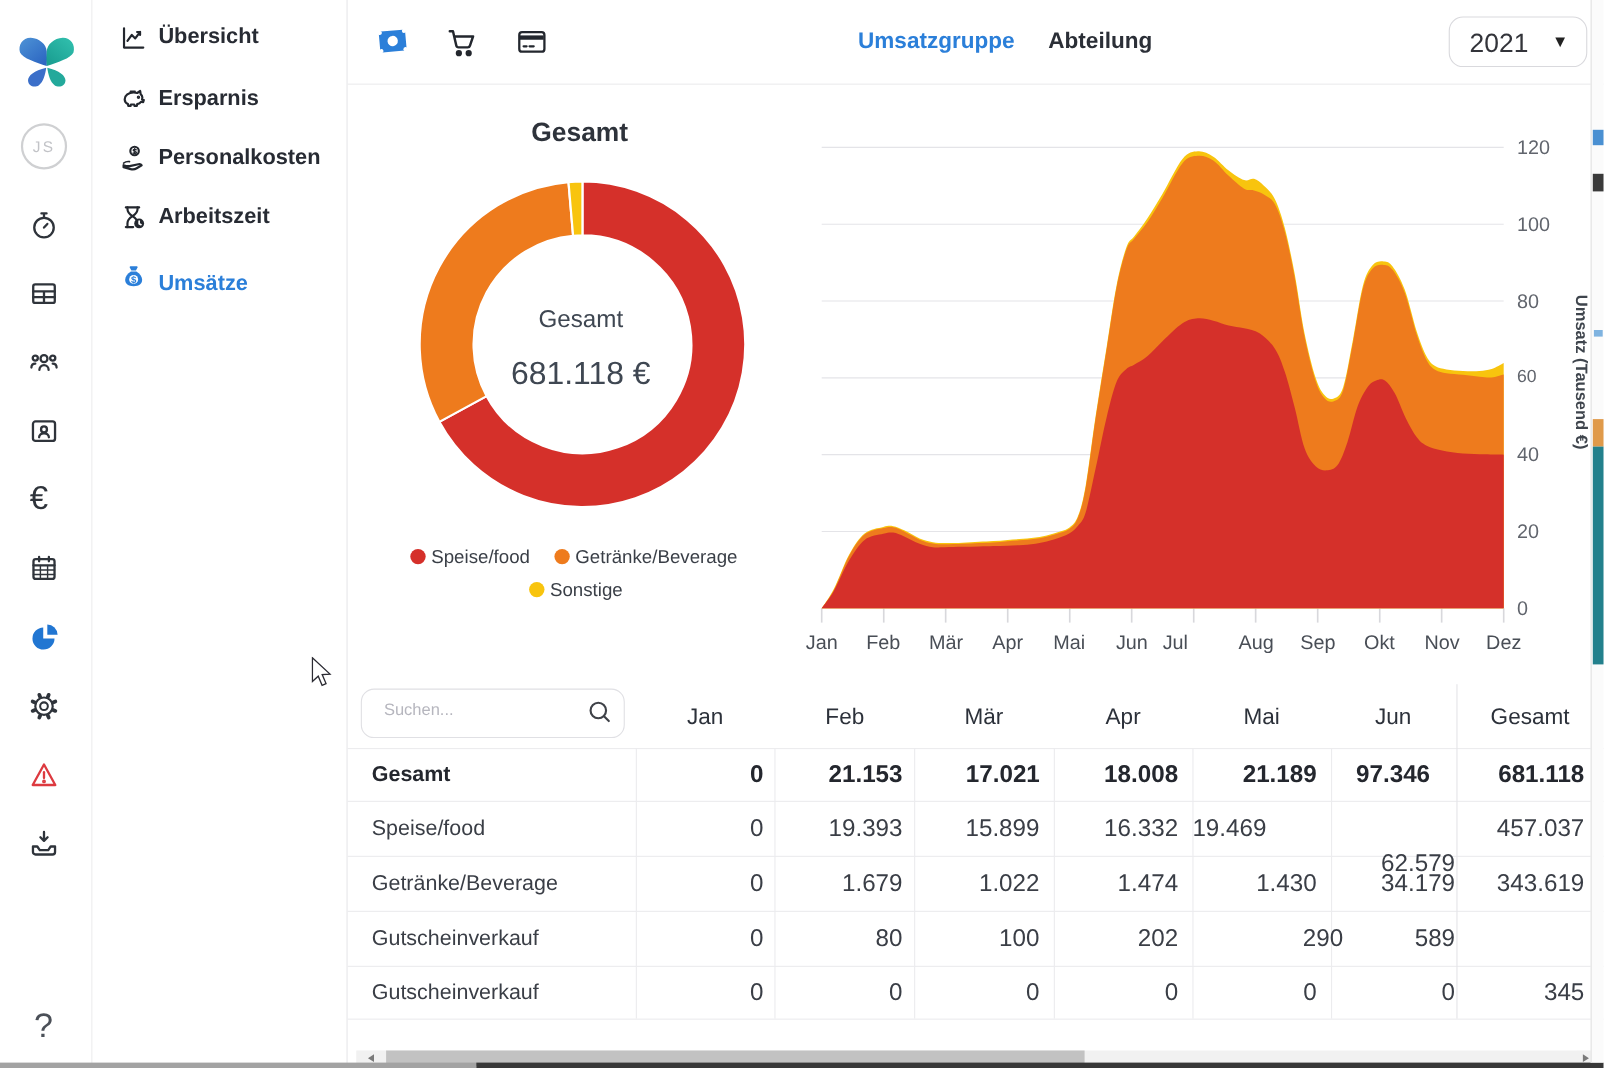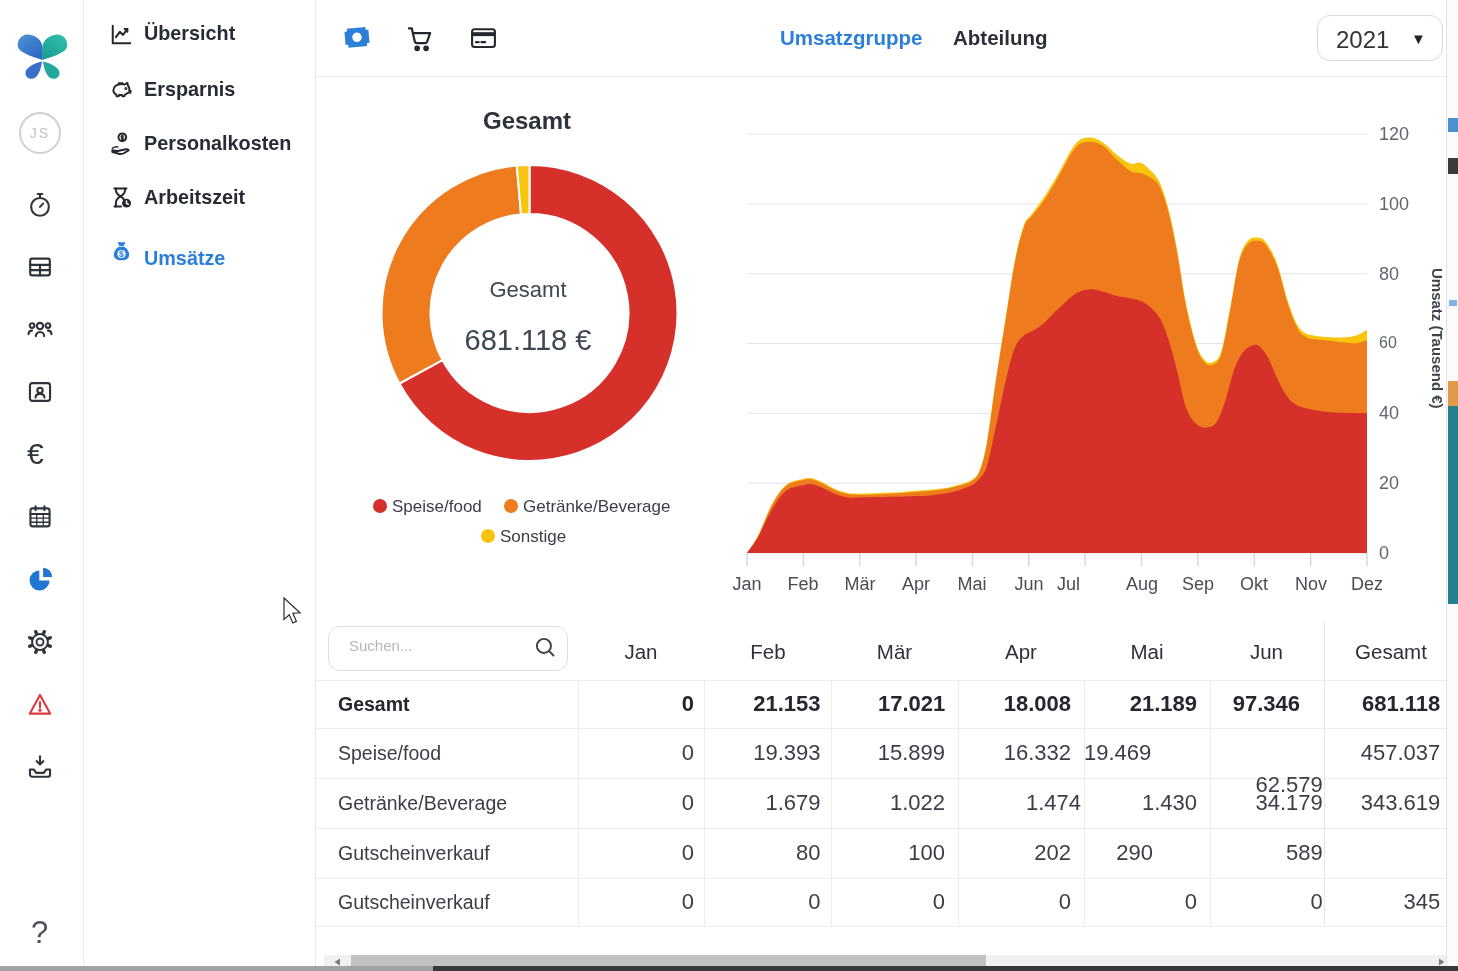--- a/index.html
+++ b/index.html
@@ -243,30 +243,30 @@
     <div style="position:absolute;left:704px;top:728px;width:116.5px;height:50px;line-height:50px;text-align:right;font-size:22px;font-weight:400;color:#3a3e46;">19.393</div>
     <div style="position:absolute;left:831px;top:728px;width:114.0px;height:50px;line-height:50px;text-align:right;font-size:22px;font-weight:400;color:#3a3e46;">15.899</div>
     <div style="position:absolute;left:958px;top:728px;width:113.0px;height:50px;line-height:50px;text-align:right;font-size:22px;font-weight:400;color:#3a3e46;">16.332</div>
     <div style="position:absolute;left:1084px;top:728px;width:113.0px;height:50px;line-height:50px;text-align:left;font-size:22px;font-weight:400;color:#3a3e46;">19.469</div>
     <div style="position:absolute;left:1210px;top:760px;width:112.8px;height:50px;line-height:50px;text-align:right;font-size:22px;font-weight:400;color:#3a3e46;">62.579</div>
     <div style="position:absolute;left:1324px;top:728px;width:116.3px;height:50px;line-height:50px;text-align:right;font-size:22px;font-weight:400;color:#3a3e46;">457.037</div>
     <div style="position:absolute;left:338px;top:778px;width:230px;height:50px;line-height:50px;font-size:19.5px;font-weight:400;color:#3a3e46;">Getränke/Beverage</div>
     <div style="position:absolute;left:578px;top:778px;width:116.0px;height:50px;line-height:50px;text-align:right;font-size:22px;font-weight:400;color:#3a3e46;">0</div>
     <div style="position:absolute;left:704px;top:778px;width:116.5px;height:50px;line-height:50px;text-align:right;font-size:22px;font-weight:400;color:#3a3e46;">1.679</div>
     <div style="position:absolute;left:831px;top:778px;width:114.0px;height:50px;line-height:50px;text-align:right;font-size:22px;font-weight:400;color:#3a3e46;">1.022</div>
-    <div style="position:absolute;left:958px;top:778px;width:113.0px;height:50px;line-height:50px;text-align:right;font-size:22px;font-weight:400;color:#3a3e46;margin-left:10px;">1.474</div>
+    <div style="position:absolute;left:958px;top:778px;width:113.0px;height:50px;line-height:50px;text-align:right;font-size:22px;font-weight:400;color:#3a3e46;">1.474</div>
     <div style="position:absolute;left:1084px;top:778px;width:113.0px;height:50px;line-height:50px;text-align:right;font-size:22px;font-weight:400;color:#3a3e46;">1.430</div>
     <div style="position:absolute;left:1210px;top:778px;width:112.8px;height:50px;line-height:50px;text-align:right;font-size:22px;font-weight:400;color:#3a3e46;">34.179</div>
     <div style="position:absolute;left:1324px;top:778px;width:116.3px;height:50px;line-height:50px;text-align:right;font-size:22px;font-weight:400;color:#3a3e46;">343.619</div>
     <div style="position:absolute;left:338px;top:828px;width:230px;height:50px;line-height:50px;font-size:19.5px;font-weight:400;color:#3a3e46;">Gutscheinverkauf</div>
     <div style="position:absolute;left:578px;top:828px;width:116.0px;height:50px;line-height:50px;text-align:right;font-size:22px;font-weight:400;color:#3a3e46;">0</div>
     <div style="position:absolute;left:704px;top:828px;width:116.5px;height:50px;line-height:50px;text-align:right;font-size:22px;font-weight:400;color:#3a3e46;">80</div>
     <div style="position:absolute;left:831px;top:828px;width:114.0px;height:50px;line-height:50px;text-align:right;font-size:22px;font-weight:400;color:#3a3e46;">100</div>
     <div style="position:absolute;left:958px;top:828px;width:113.0px;height:50px;line-height:50px;text-align:right;font-size:22px;font-weight:400;color:#3a3e46;">202</div>
-    <div style="position:absolute;left:1040px;top:828px;width:113.0px;height:50px;line-height:50px;text-align:right;font-size:22px;font-weight:400;color:#3a3e46;">290</div>
+    <div style="position:absolute;left:1108px;top:828px;width:113.0px;height:50px;line-height:50px;text-align:right;font-size:22px;font-weight:400;color:#3a3e46;">290</div>
     <div style="position:absolute;left:1210px;top:828px;width:112.8px;height:50px;line-height:50px;text-align:right;font-size:22px;font-weight:400;color:#3a3e46;">589</div>
     <div style="position:absolute;left:338px;top:878px;width:230px;height:48px;line-height:48px;font-size:19.5px;font-weight:400;color:#3a3e46;">Gutscheinverkauf</div>
     <div style="position:absolute;left:578px;top:878px;width:116.0px;height:48px;line-height:48px;text-align:right;font-size:22px;font-weight:400;color:#3a3e46;">0</div>
     <div style="position:absolute;left:704px;top:878px;width:116.5px;height:48px;line-height:48px;text-align:right;font-size:22px;font-weight:400;color:#3a3e46;">0</div>
     <div style="position:absolute;left:831px;top:878px;width:114.0px;height:48px;line-height:48px;text-align:right;font-size:22px;font-weight:400;color:#3a3e46;">0</div>
     <div style="position:absolute;left:958px;top:878px;width:113.0px;height:48px;line-height:48px;text-align:right;font-size:22px;font-weight:400;color:#3a3e46;">0</div>
     <div style="position:absolute;left:1084px;top:878px;width:113.0px;height:48px;line-height:48px;text-align:right;font-size:22px;font-weight:400;color:#3a3e46;">0</div>
     <div style="position:absolute;left:1210px;top:878px;width:112.8px;height:48px;line-height:48px;text-align:right;font-size:22px;font-weight:400;color:#3a3e46;">0</div>
     <div style="position:absolute;left:1324px;top:878px;width:116.3px;height:48px;line-height:48px;text-align:right;font-size:22px;font-weight:400;color:#3a3e46;">345</div>
 <div style="position:absolute;left:324px;top:955px;width:1124px;height:14px;background:#f1f1f1;"></div>

